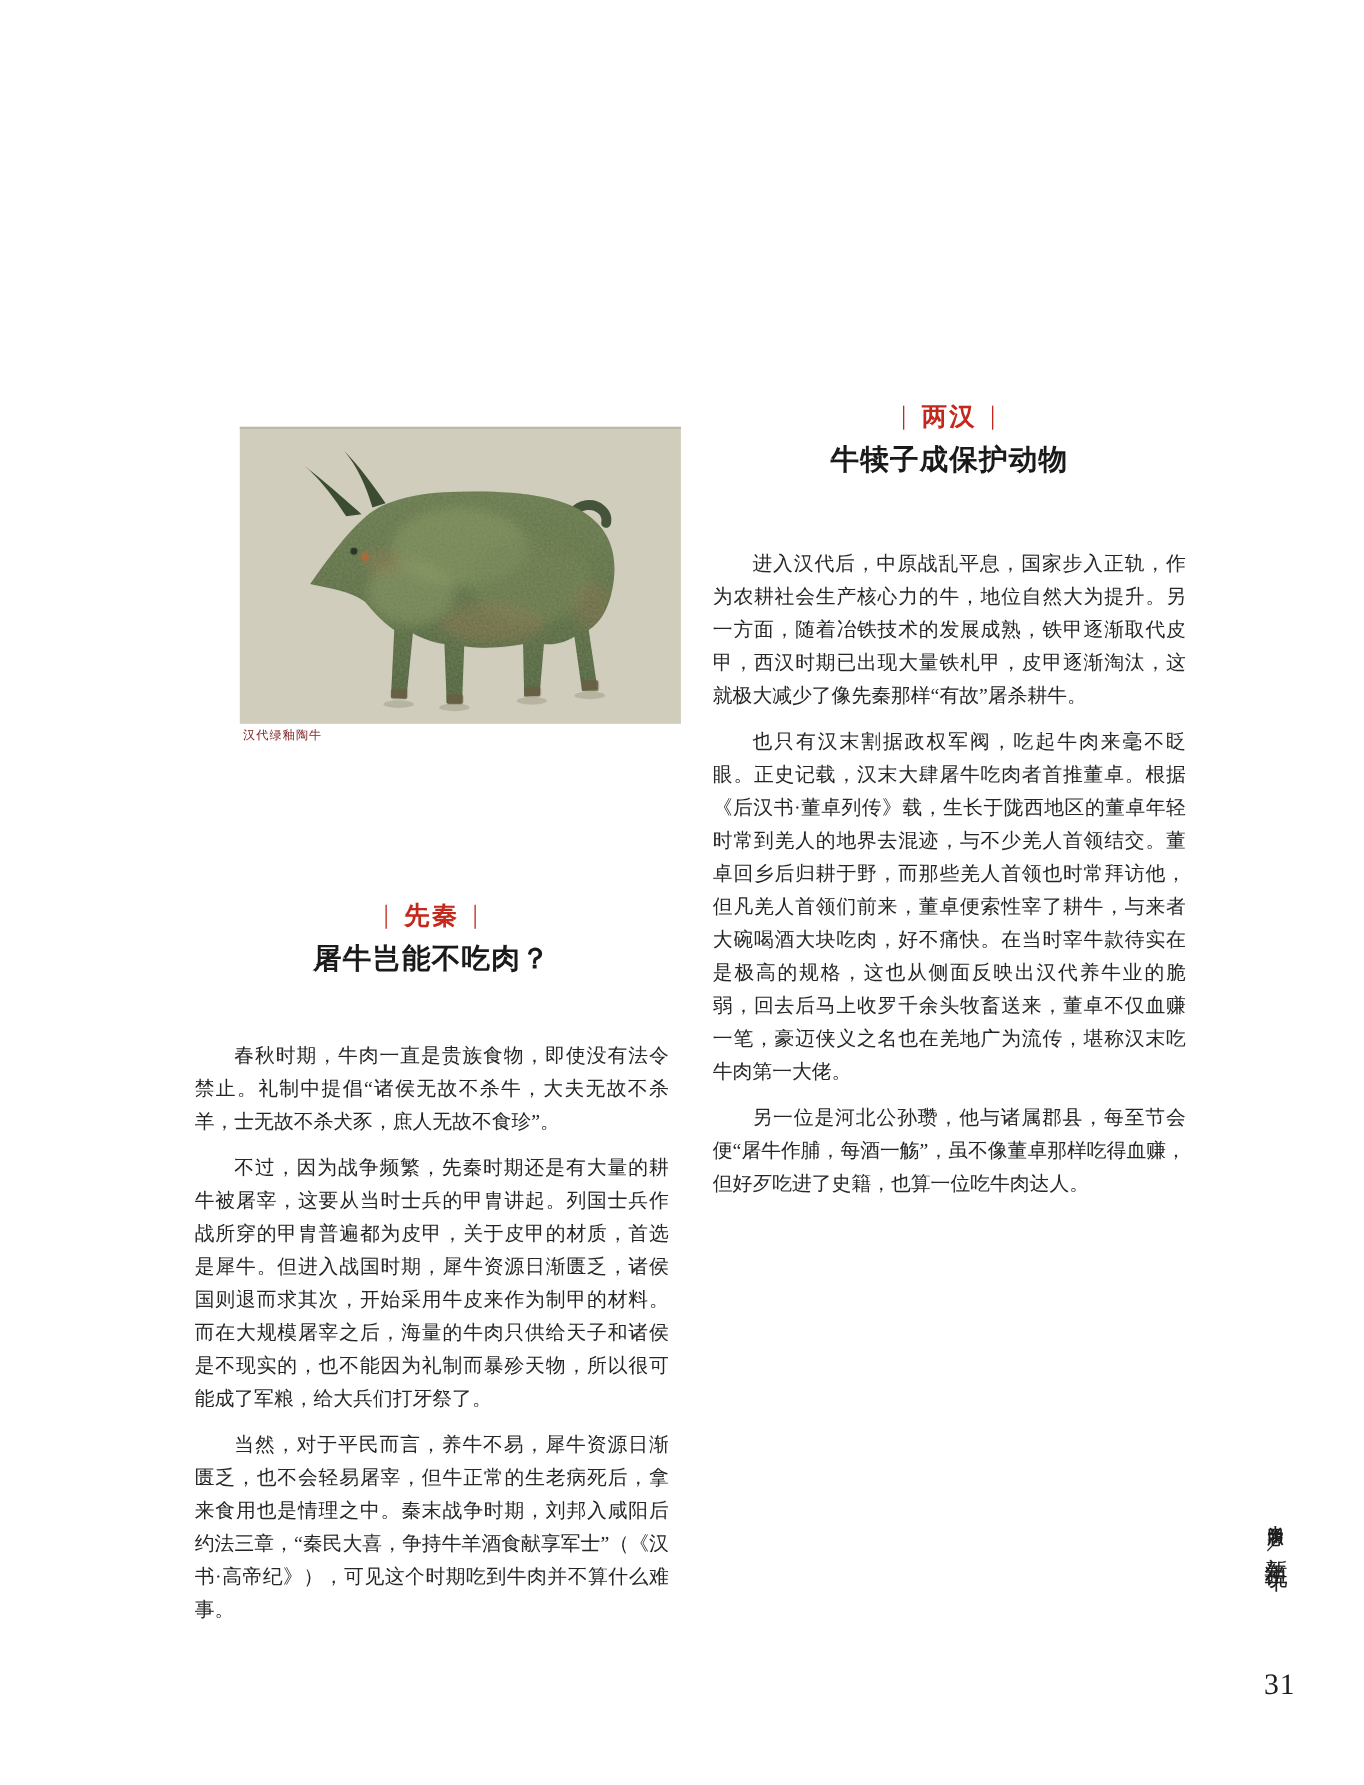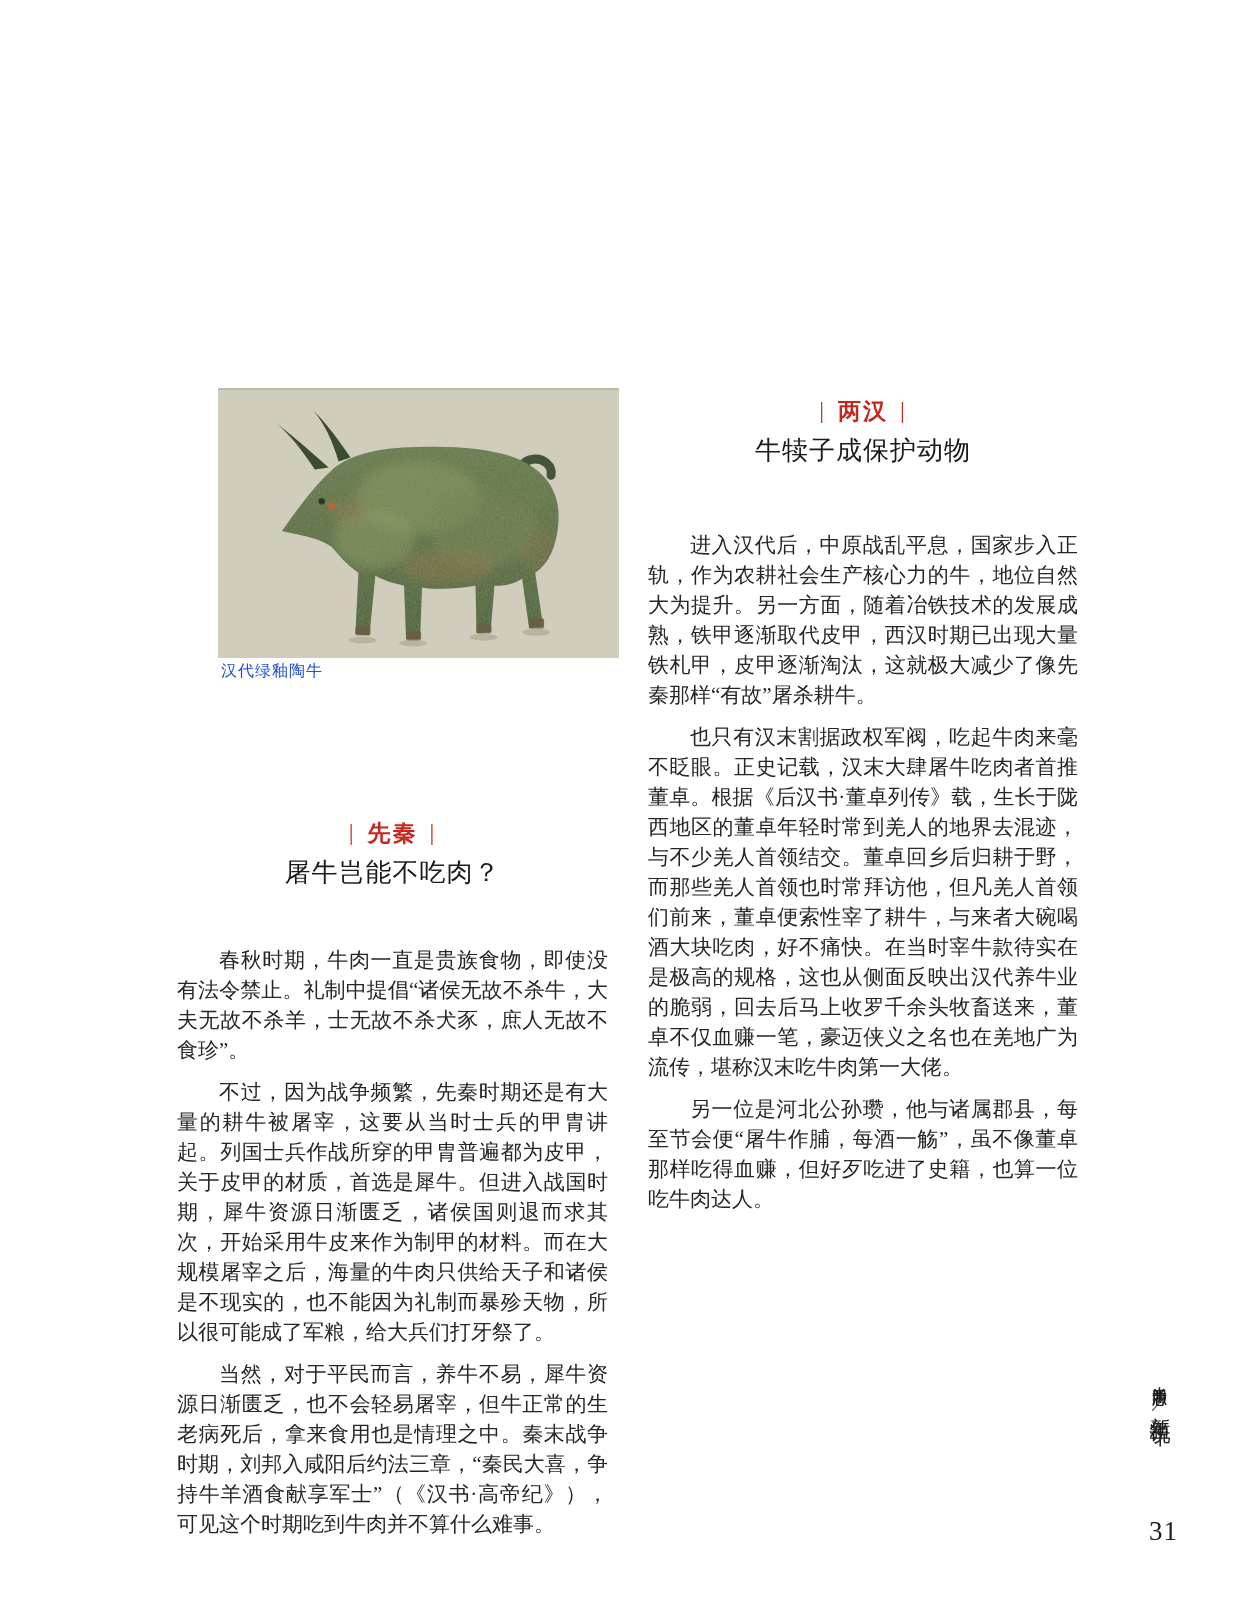--- a/index.html
+++ b/index.html
@@ -9,36 +9,36 @@
     font-family:"Liberation Serif","DejaVu Serif",serif;
   }
   .photo{
     position:absolute;left:218px;top:388px;width:401px;height:270px;
     background:#d0cdbd;border-top:2px solid #bdb9a7;box-sizing:border-box;
   }
   .photo svg{display:block;width:100%;height:100%;}
   .caption{
     position:absolute;left:221px;top:661px;
     font-family:"Liberation Sans","DejaVu Sans",sans-serif;
-    font-size:16px;color:#1d4ed8;letter-spacing:1px;
+    font-size:11px;color:#7f1d1d;letter-spacing:1px;
   }
   .col{position:absolute;}
   .col-left{left:177px;top:818px;width:431px;}
-  .col-right{left:648px;top:396px;width:430px;}
+  .col-right{left:648px;top:364px;width:430px;}
   .section-label{
     text-align:center;color:#c4281c;font-size:23px;font-weight:bold;
     letter-spacing:2px;line-height:30px;
   }
   .section-label .bar{font-weight:normal;padding:0 12px;font-size:24px;position:relative;top:-1px;}
   .section-title{
-    text-align:center;font-size:26px;font-weight:normal;color:#1a1a1a;
+    text-align:center;font-size:26px;font-weight:bold;color:#1a1a1a;
     letter-spacing:1px;margin-top:7px;line-height:34px;
   }
   p.body{
-    font-size:21px;line-height:30px;color:#262626;
+    font-size:18px;line-height:30px;color:#262626;
     text-align:justify;text-indent:2em;margin:0 0 12px 0;
   }
   .col-left p.body.first{margin-top:55px;}
   .col-right p.body.first{margin-top:62px;}
   .sidebar{
     position:absolute;left:1146px;top:1376px;width:28px;
     writing-mode:vertical-rl;text-orientation:upright;
     color:#1e1e1e;text-align:left;line-height:28px;
   }
   .sidebar .mag{

